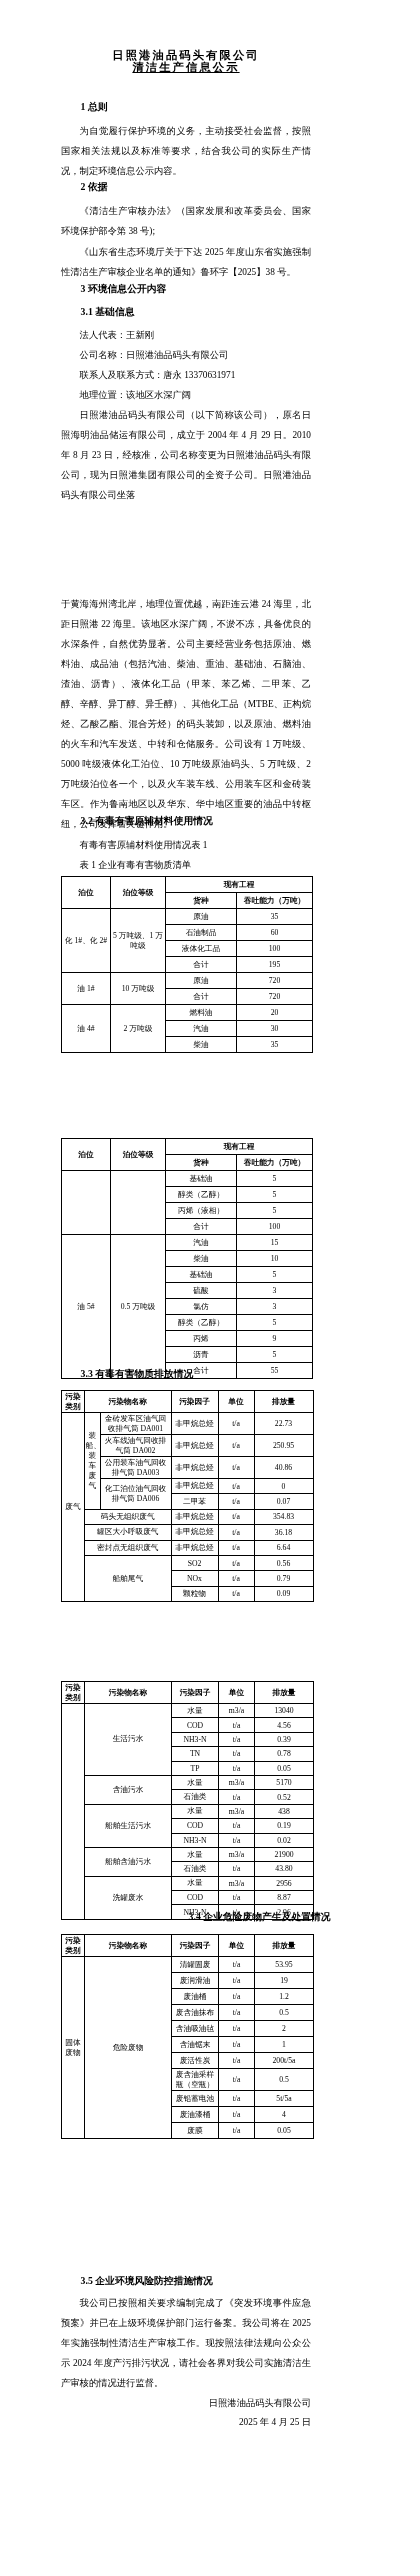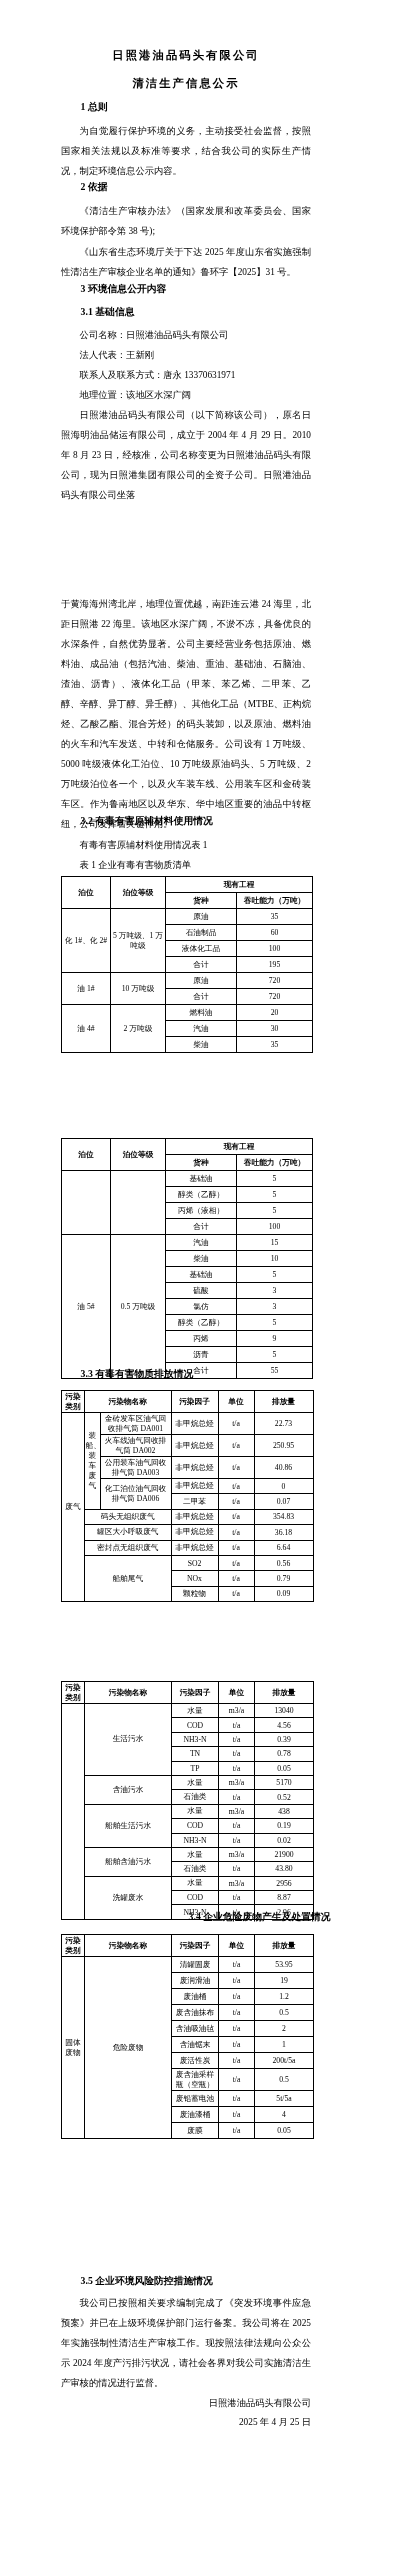--- a/index.html
+++ b/index.html
@@ -19,35 +19,35 @@
   .t33 td,.t33 th{height:13.4px;}
   .tw td,.tw th{height:12.4px;}
   .narrow{padding:0.5px 0.5px;}
 </style>
 </head>
 <body>
 
 <div id="page">
 
   <div class="abs ttl" style="top:48px;">日照港油品码头有限公司</div>
-  <div class="abs ttl" style="top:76px;">清洁生产信息公示</div>
+  <div class="abs ttl" style="top:60px;text-decoration:underline;">清洁生产信息公示</div>
 
   <div class="abs hd" style="top:101px;">1 总则</div>
   <p class="abs par ind" style="top:121px;">为自觉履行保护环境的义务，主动接受社会监督，按照国家相关法规以及标准等要求，结合我公司的实际生产情况，制定环境信息公示内容。</p>
 
   <div class="abs hd" style="top:181px;">2 依据</div>
   <p class="abs par ind" style="top:201px;">《清洁生产审核办法》（国家发展和改革委员会、国家环境保护部令第 38 号);</p>
-  <p class="abs par ind" style="top:242px;">《山东省生态环境厅关于下达 2025 年度山东省实施强制性清洁生产审核企业名单的通知》鲁环字【2025】31 号。</p>
+  <p class="abs par ind" style="top:242px;">《山东省生态环境厅关于下达 2025 年度山东省实施强制性清洁生产审核企业名单的通知》鲁环字【2025】38 号。</p>
 
   <div class="abs hd" style="top:283px;">3 环境信息公开内容</div>
   <div class="abs hd" style="top:306px;">3.1 基础信息</div>
 
   <div class="abs" style="top:325px;">
+    <p class="infoline">法人代表：王新刚</p>
     <p class="infoline">公司名称：日照港油品码头有限公司</p>
-    <p class="infoline">法人代表：王新刚</p>
     <p class="infoline">联系人及联系方式：唐永 13370631971</p>
     <p class="infoline">地理位置：该地区水深广阔</p>
   </div>
 
   <p class="abs par ind" style="top:405px;">日照港油品码头有限公司（以下简称该公司），原名日照海明油品储运有限公司，成立于 2004 年 4 月 29 日。2010 年 8 月 23 日，经核准，公司名称变更为日照港油品码头有限公司，现为日照港集团有限公司的全资子公司。日照港油品码头有限公司坐落</p>
   <p class="abs par" style="top:594px;">于黄海海州湾北岸，地理位置优越，南距连云港 24 海里，北距日照港 22 海里。该地区水深广阔，不淤不冻，具备优良的水深条件，自然优势显著。公司主要经营业务包括原油、燃料油、成品油（包括汽油、柴油、重油、基础油、石脑油、渣油、沥青）、液体化工品（甲苯、苯乙烯、二甲苯、乙醇、辛醇、异丁醇、异壬醇）、其他化工品（MTBE、正构烷烃、乙酸乙酯、混合芳烃）的码头装卸，以及原油、燃料油的火车和汽车发送、中转和仓储服务。公司设有 1 万吨级、5000 吨级液体化工泊位、10 万吨级原油码头、5 万吨级、2 万吨级泊位各一个，以及火车装车线、公用装车区和金砖装车区。作为鲁南地区以及华东、华中地区重要的油品中转枢纽，公司发挥着关键作用。</p>
 
   <div class="abs hd" style="top:815px;">3.2 有毒有害原辅材料使用情况</div>
   <p class="abs par" style="top:835px;padding-left:2em;">有毒有害原辅材料使用情况表 1</p>
   <p class="abs par" style="top:855px;padding-left:2em;">表 1 企业有毒有害物质清单</p>

